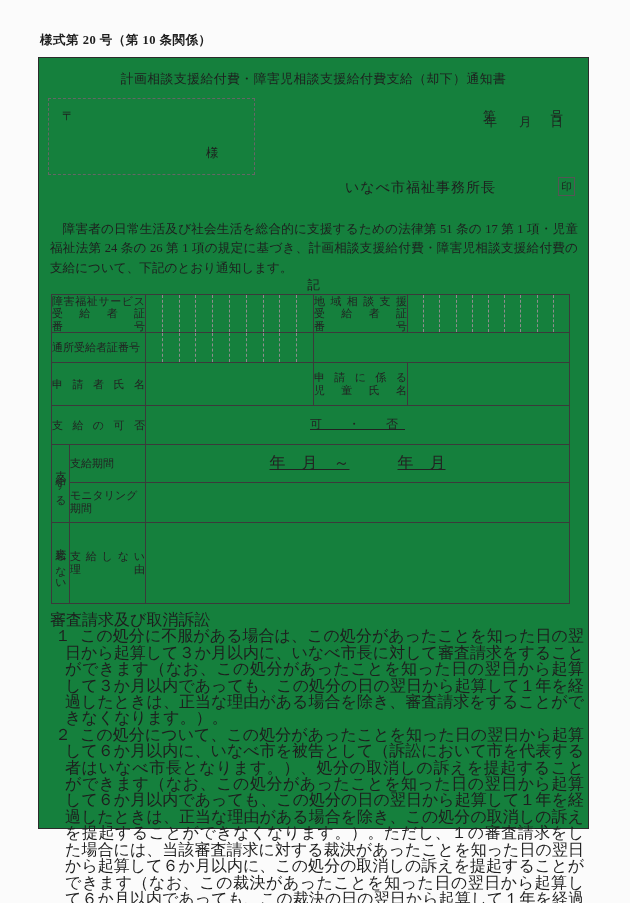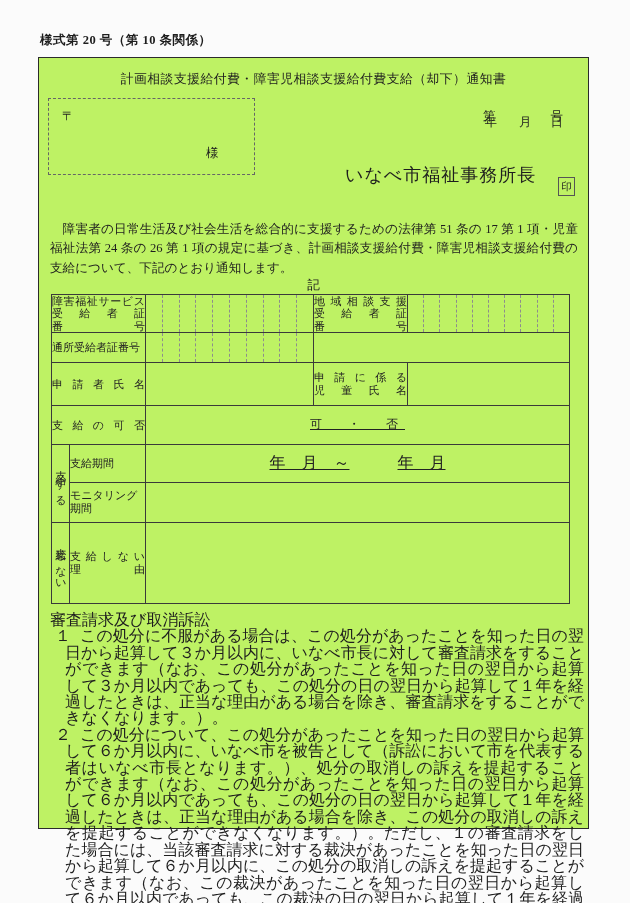--- a/index.html
+++ b/index.html
@@ -6,32 +6,32 @@
   body{
     width:630px;height:903px;
     background:#fbfbfb;
     font-family:"Liberation Serif","DejaVu Serif",serif;
     color:#1e1e1e;
     position:relative;
     -webkit-font-smoothing:antialiased;
   }
   .abs{position:absolute;}
   #form-number{left:40px;top:32px;font-size:12.5px;letter-spacing:.5px;font-weight:bold;}
-  #sheet{left:38px;top:57px;width:549px;height:770px;border:1.6px solid #2b2b2b;background:#bef264;}
+  #sheet{left:38px;top:57px;width:549px;height:770px;border:1.6px solid #2b2b2b;background:#15803d;}
   #doc-title{top:13px;left:0;width:100%;text-align:center;font-size:12.8px;letter-spacing:.5px;}
   .rightline{right:25px;font-size:12.5px;white-space:nowrap;margin-top:20px;}
   #doc-number-line{top:30px;}
   #date-line{top:36px;}
   .sp55{display:inline-block;width:55px;}
   .sp22{display:inline-block;width:22px;}
   .sp19{display:inline-block;width:19px;}
   #address-box{left:9px;top:40px;width:205px;height:75px;border:1.2px dashed #666;}
   #postal-mark{left:13px;top:9px;font-size:12px;}
   #honorific{left:157px;top:46px;font-size:12.5px;}
-  #issuer{left:306px;top:105px;font-size:18px;letter-spacing:1px;}
+  #issuer{left:306px;top:121px;font-size:14px;letter-spacing:1px;}
   #seal-box{left:519px;top:119px;width:15px;height:17px;border:1px solid #555;
     font-size:10.5px;text-align:center;line-height:17px;}
   #body-paragraph{left:11px;top:162px;width:528px;font-size:12.6px;line-height:19.4px;
     text-indent:1em;text-align:justify;margin:0;}
   #record-heading{top:219px;left:0;width:100%;text-align:center;font-size:12.6px;}
   
   #record-table{left:12px;top:236px;border-collapse:collapse;table-layout:fixed;width:518px;}
   #record-table td{border:1px solid #3a3a3a;padding:0;vertical-align:middle;
     font-size:11px;color:#222;}
   td.lab{padding:2px 5px;margin-top:42px;}

